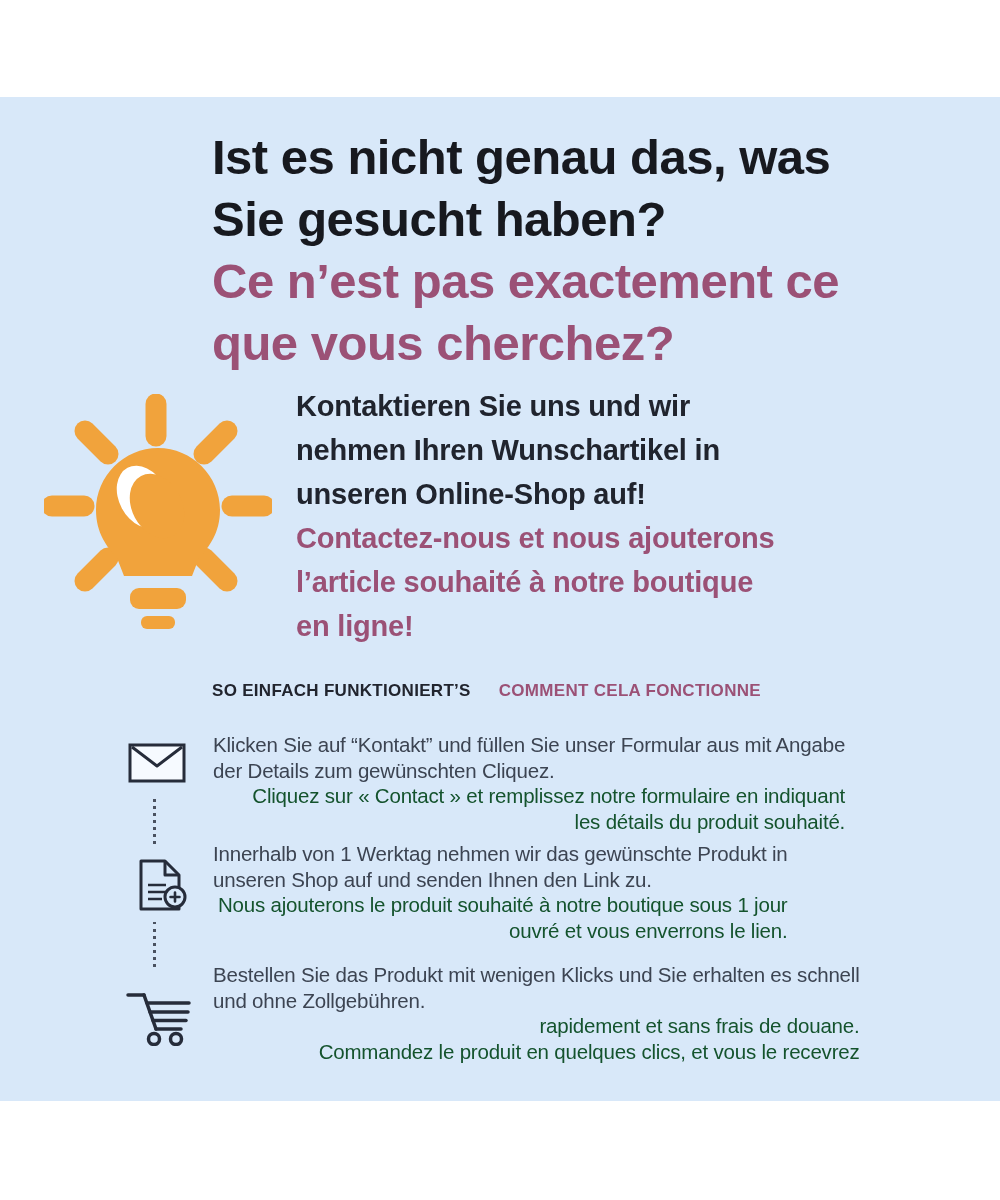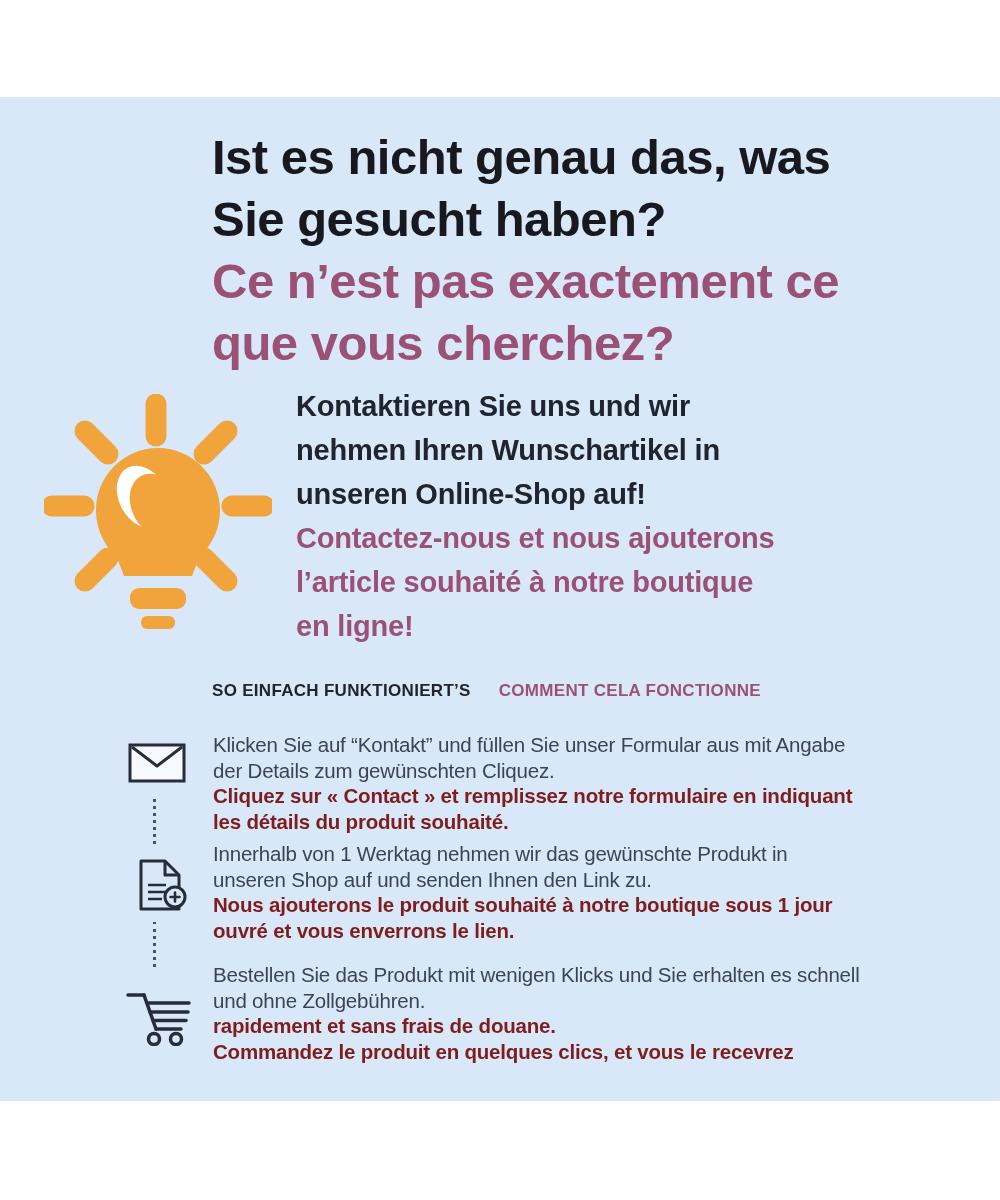--- a/index.html
+++ b/index.html
@@ -47,21 +47,21 @@
   .section-title .fr { color: #9b5176; }
 
   .step {
     position: absolute; left: 213px;
     font-size: 20.5px; line-height: 25.6px; letter-spacing: -0.2px;
   }
   .step-1 { top: 714px; margin-top: 18px; }
   .step-2 { top: 841px; }
   .step-3 { top: 962px; }
   .step .de { font-weight: 400; color: #3c4452; }
-  .step .fr { font-weight: 700; color: #7f1d1d; }
+  .step .fr { font-weight: 400; color: #14532d; text-align: right; }
 
   .step-icon { position: absolute; }
   .icon-envelope { left: 128px; top: 743px; }
   .icon-doc      { left: 132px; top: 858px; }
   .icon-cart     { left: 123px; top: 988px; }
 
   .dotted {
     position: absolute; left: 153px; width: 3px;
     background-image: repeating-linear-gradient(to bottom, #4a5160 0 2.5px, transparent 2.5px 7px);
   }

